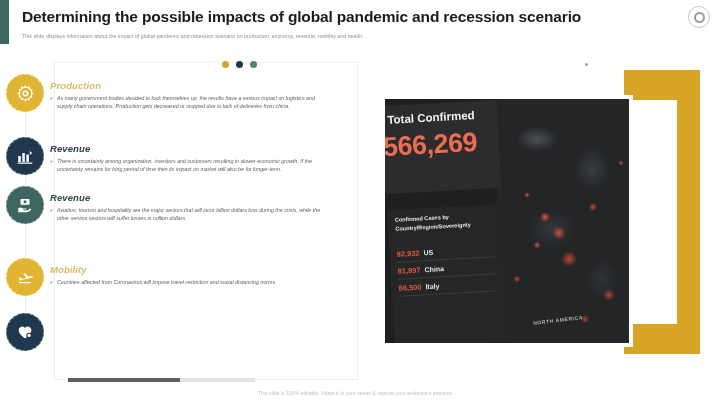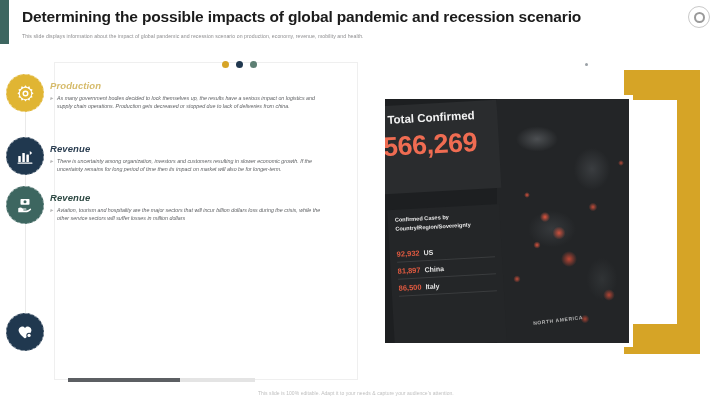--- a/index.html
+++ b/index.html
@@ -371,20 +371,36 @@
     </div>
     <div class="sec-body">
       <div class="sec-title" style="color:#2f4a44">Revenue</div>
       <div class="sec-bullet">
         <span class="bullet-mark">▸</span>
         <span class="sec-text">Aviation, tourism and hospitality are the major sectors that will incur billion dollars loss during the crisis, while the other service sectors will suffer losses in million dollars</span>
       </div>
     </div>
   </div>
 
+  <div class="section" style="top:258px">
+    <div class="sec-icon" style="background:#e0b533">
+      <div class="ring"></div>
+      <svg width="18" height="18" viewBox="0 0 24 24" fill="#ffffff" aria-hidden="true">
+        <path d="M3.6 13.4l2.2-.6 3.4 1.8 4.6-1.4-4-5.6 2-.6 5.4 4.6 3.6-1c.9-.2 1.6.3 1.7 1 .1.7-.4 1.3-1.2 1.5L4.8 16.6l-1.2-3.2z"></path>
+        <rect x="4" y="18.6" width="16" height="1.6" rx="0.6"></rect>
+      </svg>
+    </div>
+    <div class="sec-body">
+      <div class="sec-title" style="color:#d6bb6b">Mobility</div>
+      <div class="sec-bullet">
+        <span class="bullet-mark">▸</span>
+        <span class="sec-text">Countries affected from Coronavirus will impose travel restriction and social distancing norms</span>
+      </div>
+    </div>
+  </div>
 
   <div class="section" style="top:313px">
     <div class="sec-icon" style="background:#20384f">
       <div class="ring"></div>
       <svg width="18" height="18" viewBox="0 0 24 24" fill="#ffffff" aria-hidden="true">
         <path d="M12 20.4S3.4 14.8 3.4 9.2A4.8 4.8 0 0112 6.6a4.8 4.8 0 018.6 2.6c0 5.6-8.6 11.2-8.6 11.2z"></path>
         <circle cx="17.4" cy="16.6" r="3.6" fill="#20384f"></circle>
         <circle cx="17.4" cy="16.6" r="2.2" fill="#ffffff"></circle>
       </svg>
     </div>

